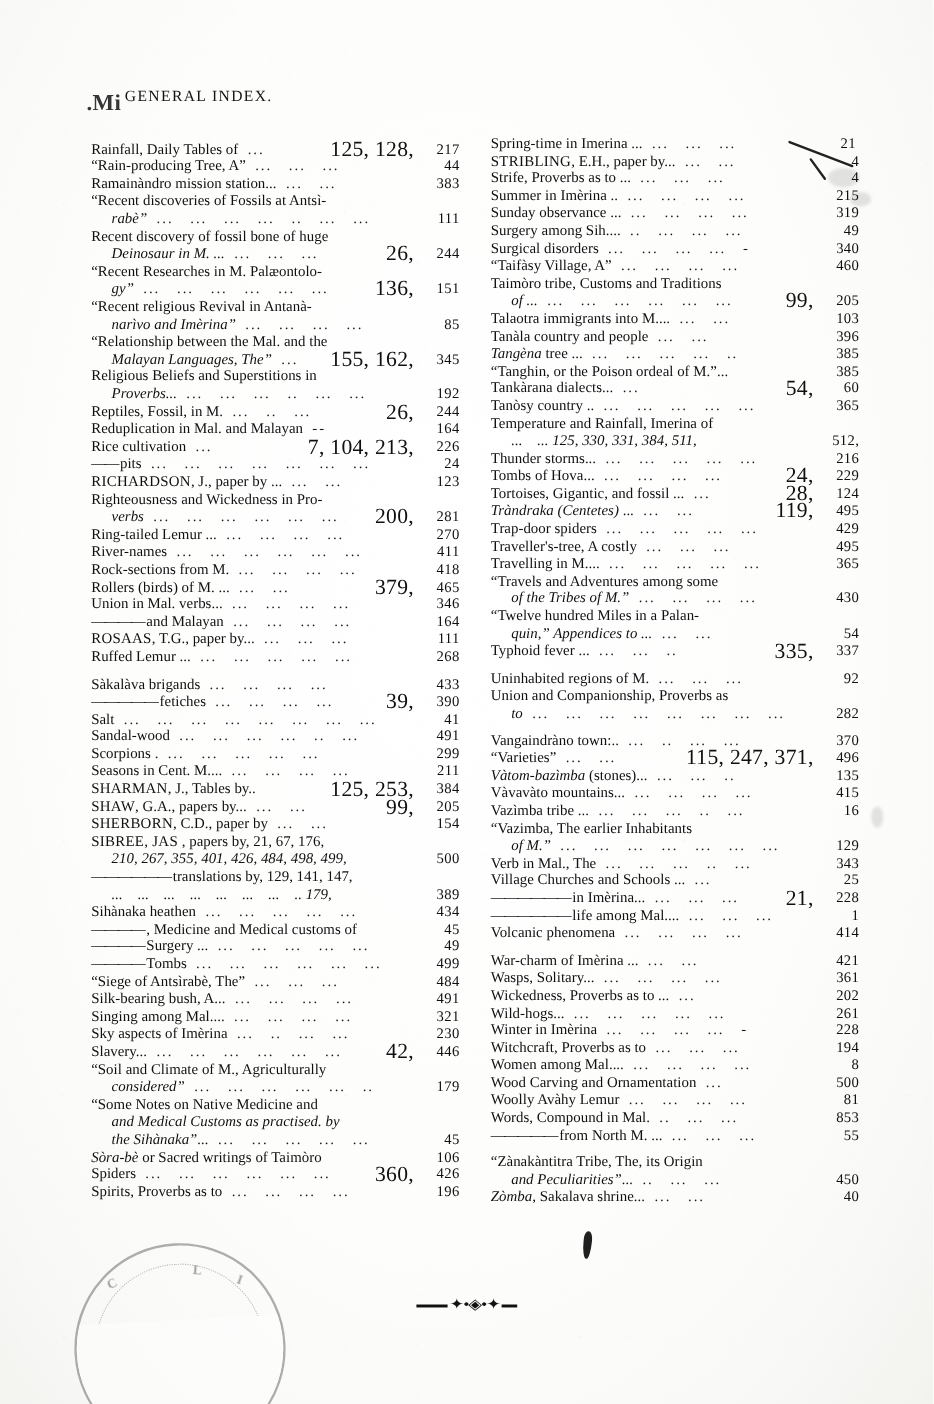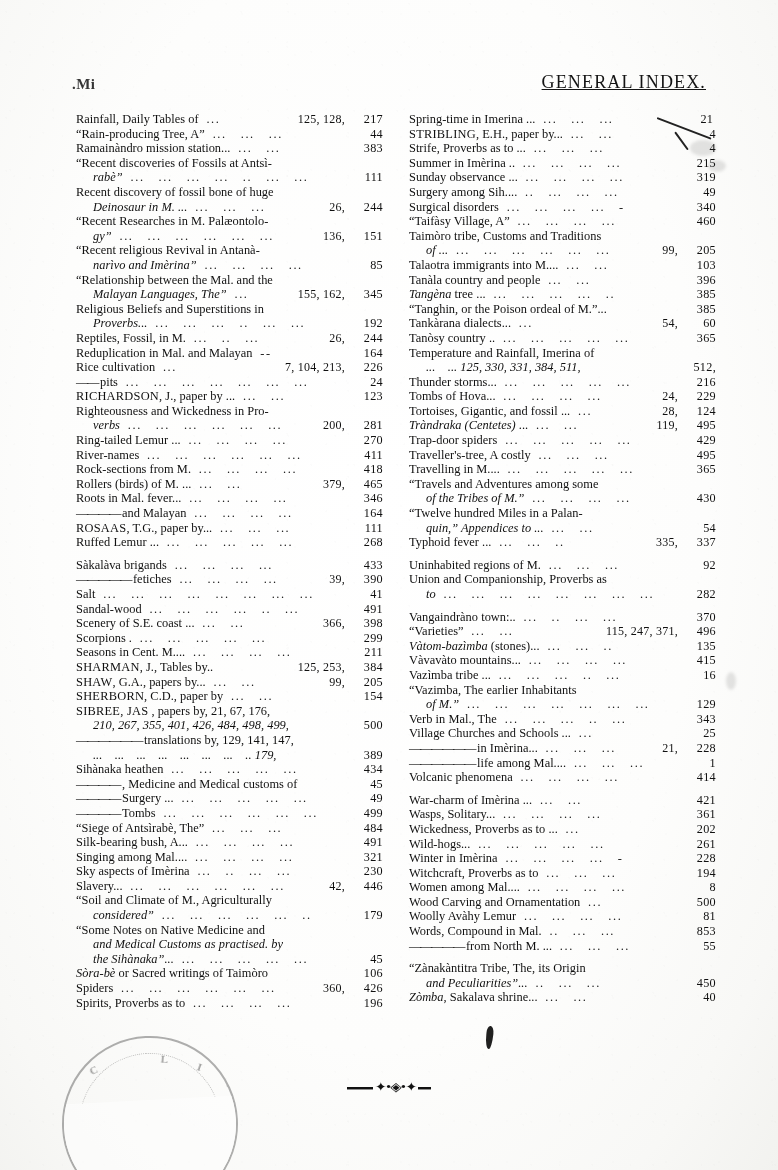--- a/index.html
+++ b/index.html
@@ -44,51 +44,51 @@
     position: absolute;
     top: 72px;
     left: 72px;
     right: 72px;
     height: 26px;
   }
   .folio {
     position: absolute;
     left: 0;
     top: 4px;
-    font-size: 15px;
+    font-size: 19px;
     letter-spacing: .4px;
     color: #1a1a1a;
     font-weight: 600;
     opacity: .88;
     filter: blur(.22px);
   }
   .head-title {
     position: absolute;
     left: 0;
     right: 0;
     top: 0;
-    text-align: right;
-    font-size: 18px;
+    text-align: left;
+    font-size: 13px;
     letter-spacing: 1.15px;
     font-variant: small-caps;
     text-transform: uppercase;
     color: #141414;
     padding-left: 32px;
     filter: blur(.16px);
-    text-decoration: underline;
   }
 
   
   .columns {
     position: absolute;
     top: 112px;
     left: 76px;
     width: 640px;
     display: flex;
     gap: 26px;
+    align-items: center;
   }
   .col { width: 307px; position: relative; }
   .col--right { width: 307px; }
 
   
   .entry {
     position: relative;
     font-size: 12.4px;
     line-height: 14.6px;
   }
@@ -122,21 +122,21 @@
     color: #1b1b1b;
     letter-spacing: 1.6px;
     font-size: 12.4px;
     vertical-align: baseline;
     white-space: nowrap;
   }
   .mid {
     position: absolute;
     right: 38px;
     bottom: 0;
-    font-size: 12px;
+    font-size: 18px;
     letter-spacing: .25px;
     white-space: nowrap;
   }
   
   .pg {
     position: absolute;
     right: 0;
     bottom: 0;
     width: 34px;
     text-align: right;
@@ -358,21 +358,21 @@
       <div class="entry">
         <div class="line"><span class="txt">River-names</span><span class="leader"> ... ... ... ... ... ...</span><span class="pg">411</span></div>
       </div>
       <div class="entry">
         <div class="line"><span class="txt">Rock-sections from M.</span><span class="leader"> ... ... ... ...</span><span class="pg">418</span></div>
       </div>
       <div class="entry">
         <div class="line"><span class="txt">Rollers (birds) of M. ...</span><span class="leader"> ... ...</span><span class="mid">379,</span><span class="pg">465</span></div>
       </div>
       <div class="entry">
-        <div class="line"><span class="txt">Roots in Mal. fever...</span><span class="leader"> ... ... ... ...</span><span class="pg">346</span></div>
+        <div class="line"><span class="txt">Union in Mal. verbs...</span><span class="leader"> ... ... ... ...</span><span class="pg">346</span></div>
       </div>
       <div class="entry">
         <div class="line"><span class="txt"><span class="dash">————</span>and Malayan</span><span class="leader"> ... ... ... ...</span><span class="pg">164</span></div>
       </div>
       <div class="entry">
         <div class="line"><span class="txt"><span class="sc">ROSAAS</span>, T.G., paper by...</span><span class="leader"> ... ... ...</span><span class="pg">111</span></div>
       </div>
       <div class="entry">
         <div class="line"><span class="txt">Ruffed Lemur ...</span><span class="leader"> ... ... ... ... ...</span><span class="pg">268</span></div>
       </div>
@@ -381,23 +381,20 @@
         <div class="line"><span class="txt">Sàkalàva brigands</span><span class="leader"> ... ... ... ...</span><span class="pg">433</span></div>
       </div>
       <div class="entry">
         <div class="line"><span class="txt"><span class="dash">—————</span>fetiches</span><span class="leader"> ... ... ... ...</span><span class="mid">39,</span><span class="pg">390</span></div>
       </div>
       <div class="entry">
         <div class="line"><span class="txt">Salt</span><span class="leader"> ... ... ... ... ... ... ... ...</span><span class="pg">41</span></div>
       </div>
       <div class="entry">
         <div class="line"><span class="txt">Sandal-wood</span><span class="leader"> ... ... ... ... .. ...</span><span class="pg">491</span></div>
-      </div>
-      <div class="entry">
-        <div class="line"><span class="txt">Scenery of S.E. coast ...</span><span class="leader"> ... ...</span><span class="mid">366,</span><span class="pg">398</span></div>
       </div>
       <div class="entry">
         <div class="line"><span class="txt">Scorpions .</span><span class="leader"> ... ... ... ... ...</span><span class="pg">299</span></div>
       </div>
       <div class="entry">
         <div class="line"><span class="txt">Seasons in Cent. M....</span><span class="leader"> ... ... ... ...</span><span class="pg">211</span></div>
       </div>
       <div class="entry">
         <div class="line"><span class="txt"><span class="sc">SHARMAN</span>, J., Tables by..</span><span class="mid">125, 253,</span><span class="pg">384</span></div>
       </div>

